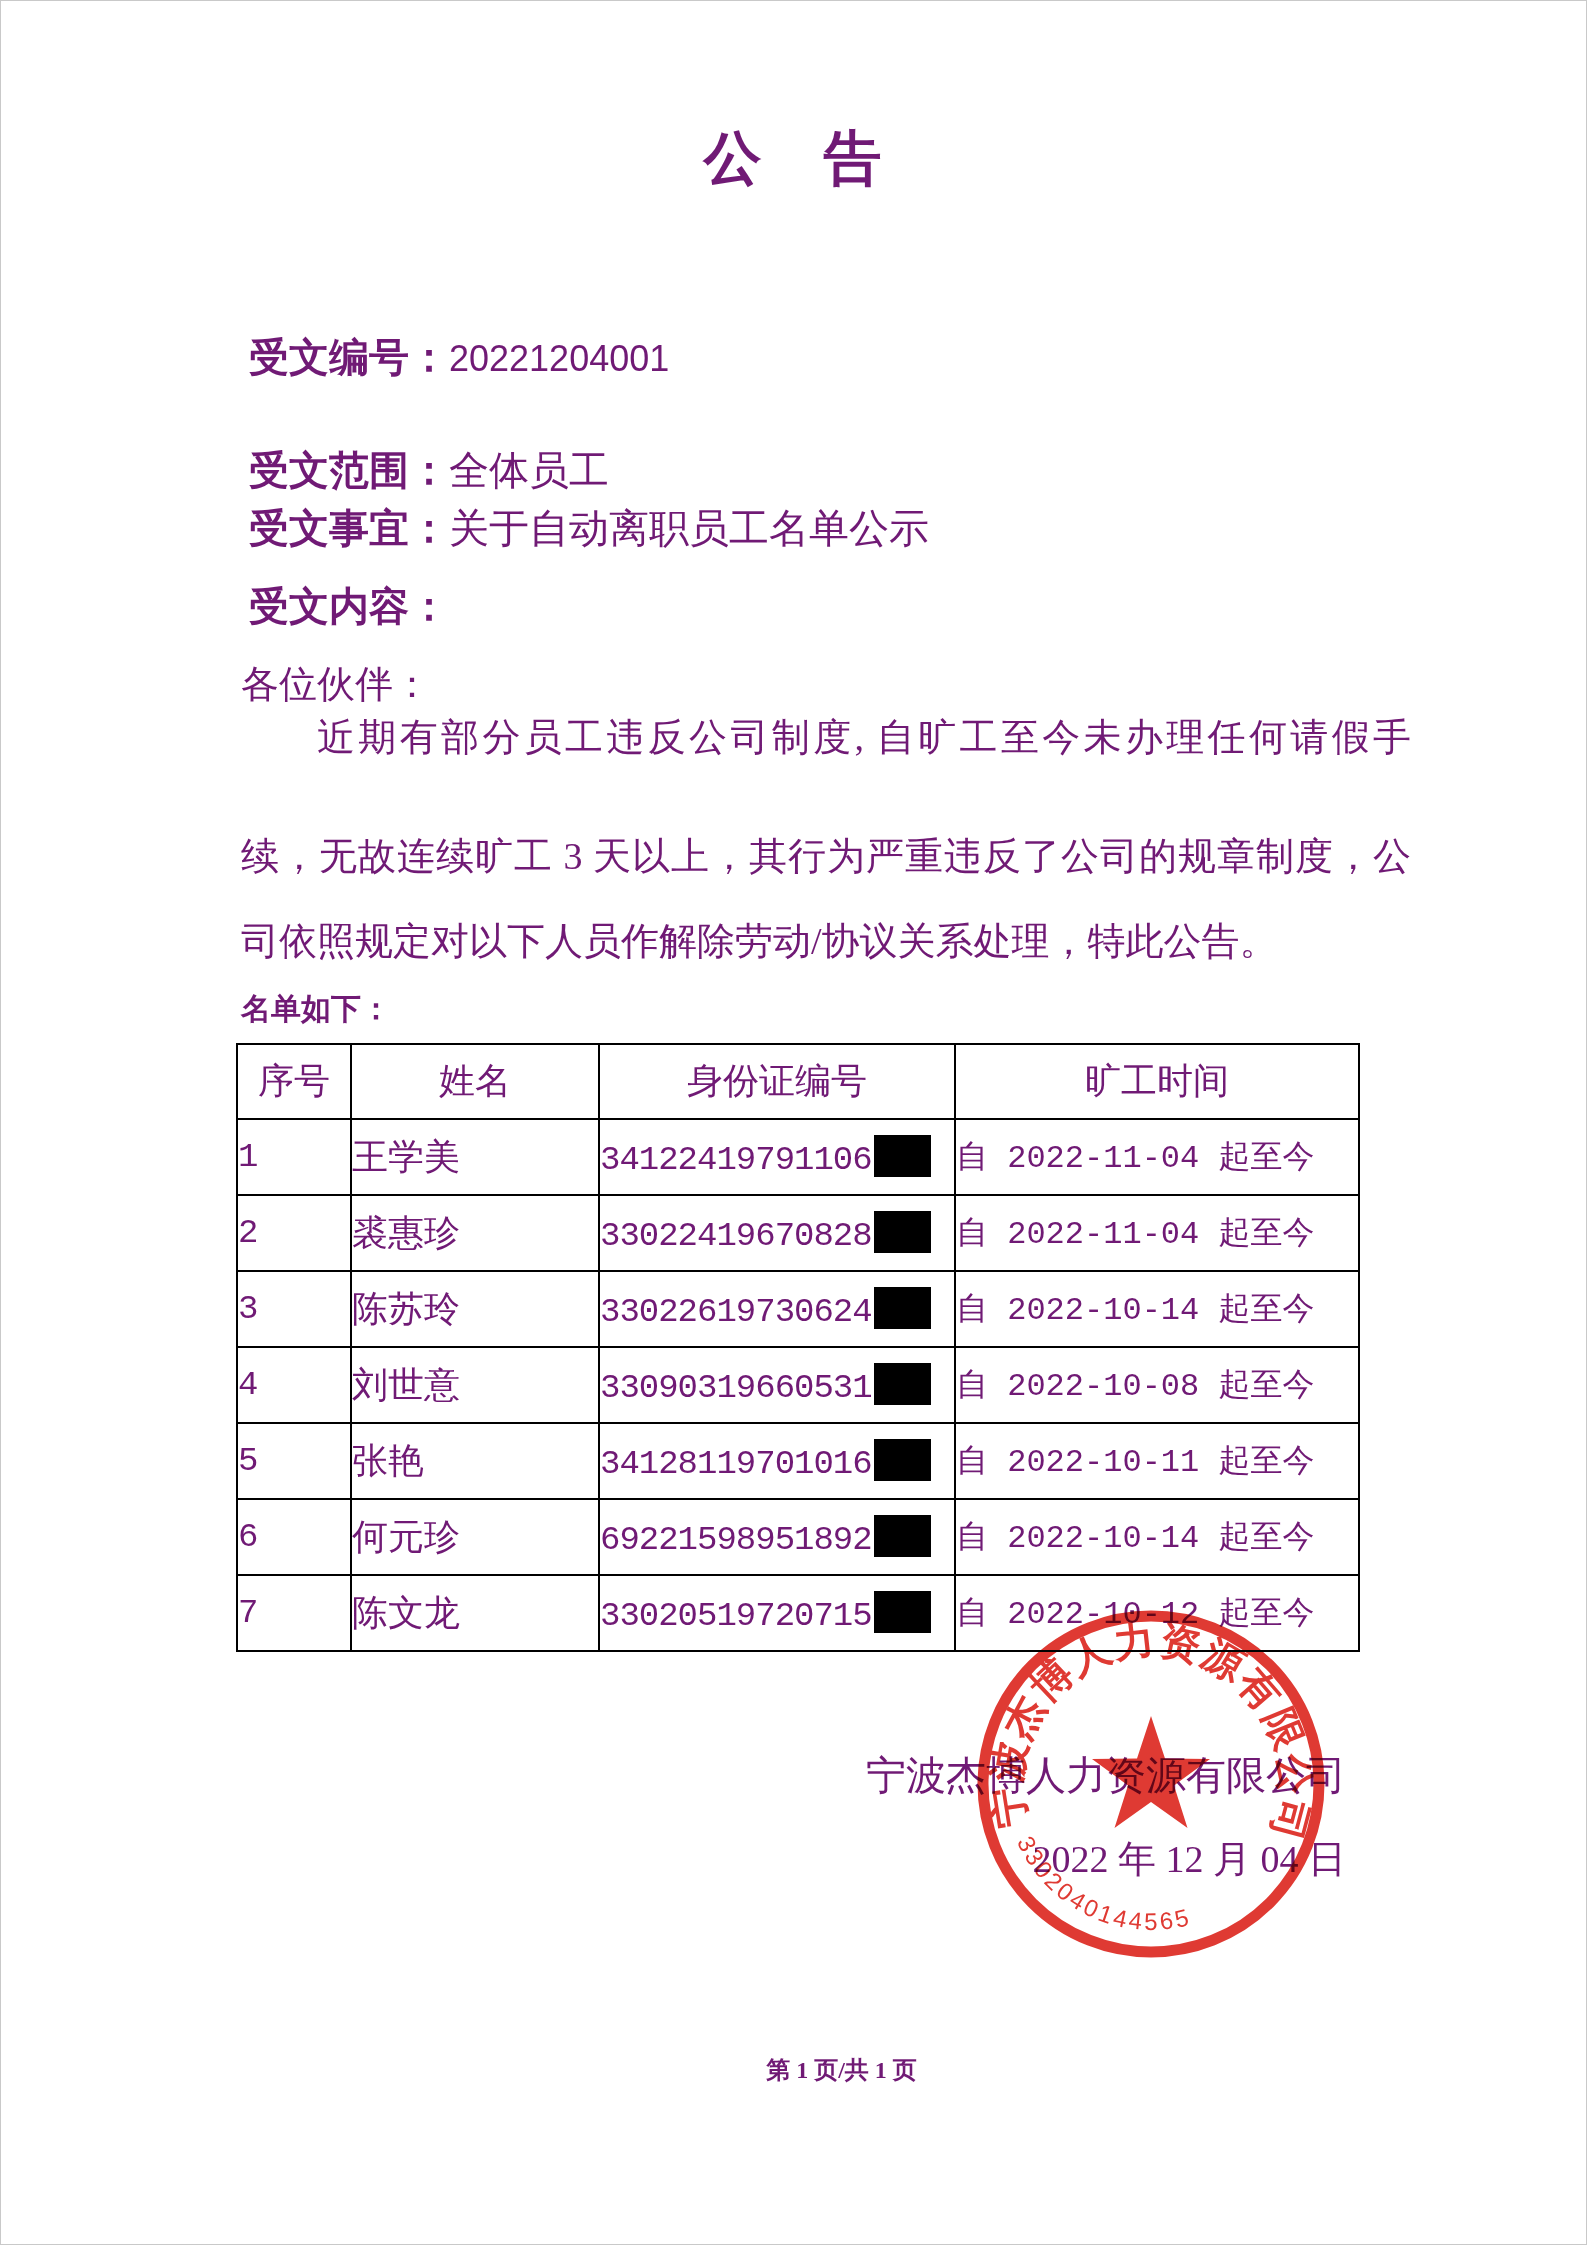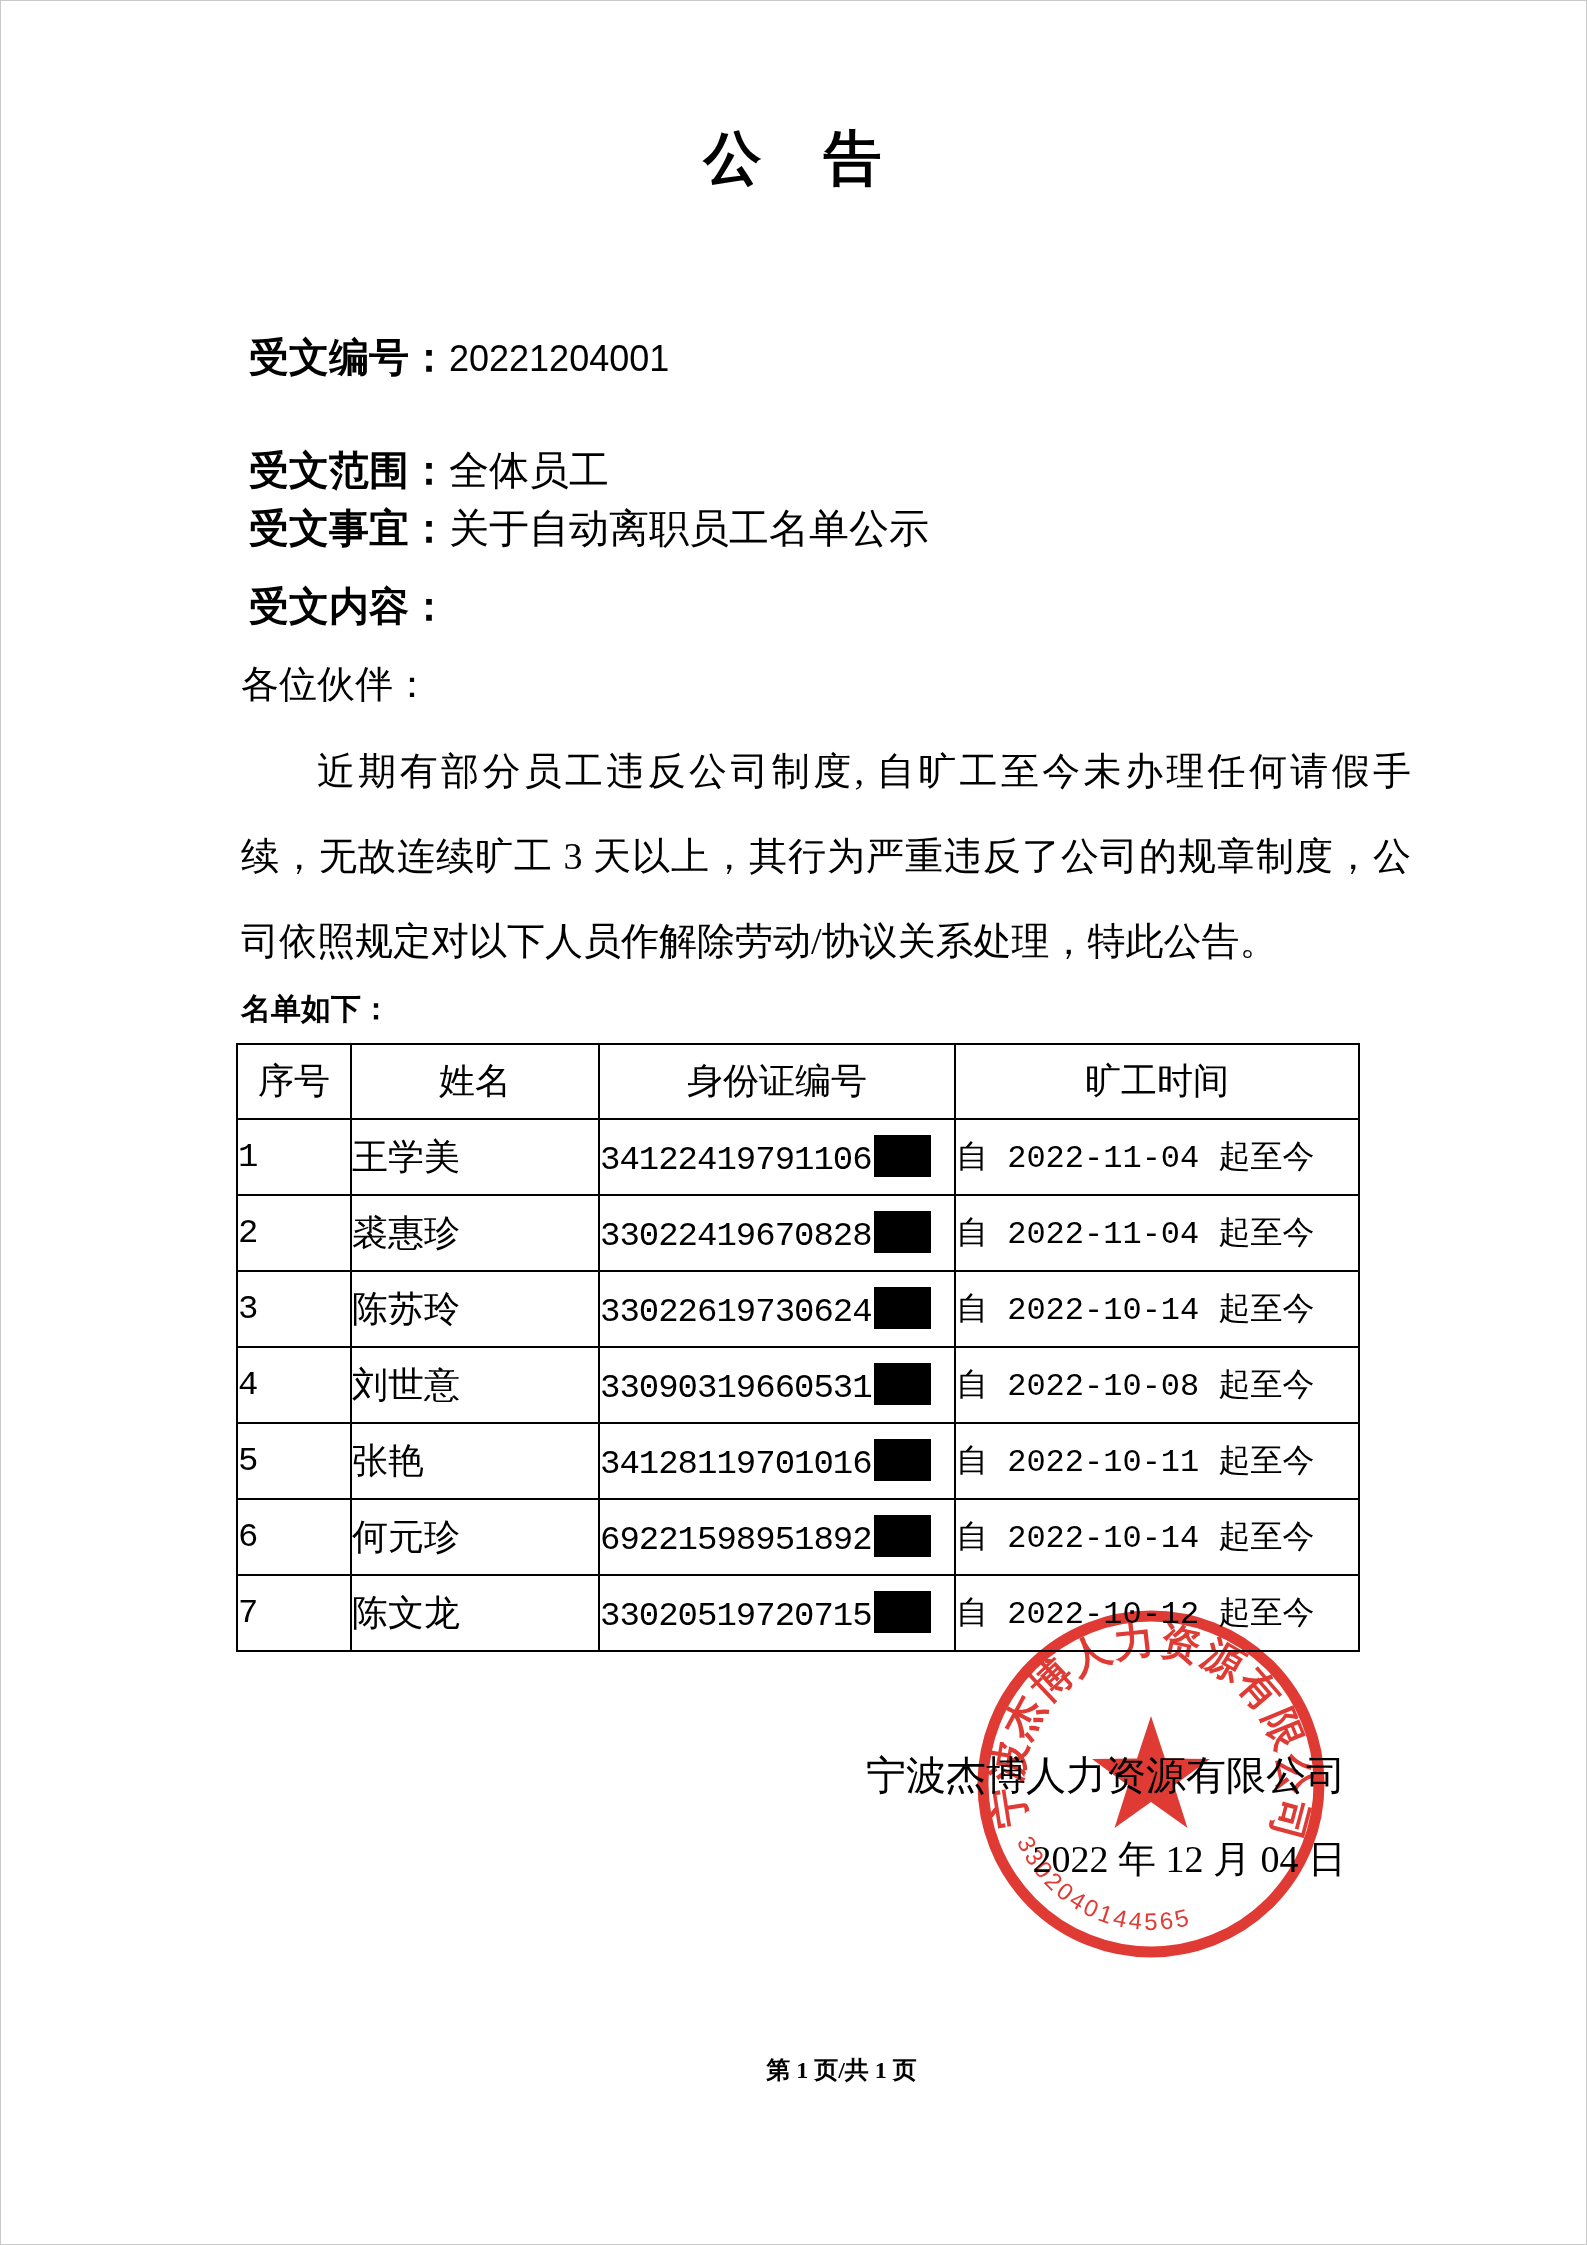--- a/index.html
+++ b/index.html
@@ -3,42 +3,42 @@
 <meta charset="utf-8">
 <style>
   html,body{margin:0;padding:0;background:#ffffff;}
   .page{
     position:relative;
     width:1587px;height:2245px;
     background:#ffffff;
     border:1px solid #c9c9c9;
     box-sizing:border-box;
     font-family:"Liberation Serif","DejaVu Serif",serif;
-    color:#000000;
+    color:#701a75;
     overflow:hidden;
   }
   .doc-title{
     position:absolute;top:124px;left:0;width:100%;
     text-align:center;
     font-size:58px;font-weight:bold;line-height:68px;
     letter-spacing:2px;
   }
   .meta-line{position:absolute;left:240px;font-size:40px;line-height:46px;white-space:nowrap;margin-left:8px;}
   .meta-label{font-weight:bold;}
   .meta-value{font-weight:normal;}
   .meta-value.num{font-family:"Liberation Sans","DejaVu Sans",sans-serif;font-size:36px;}
   .m1{top:334px;} .m2{top:447px;} .m3{top:505px;} .m4{top:583px;}
   .salutation{position:absolute;left:240px;top:660px;font-size:38px;line-height:46px;}
   .para-line{
     position:absolute;left:240px;width:1170px;
     font-size:38px;line-height:48px;
     text-align:justify;text-align-last:justify;
     white-space:nowrap;
   }
-  .p1{top:746px;padding-left:76px;width:1094px;}
+  .p1{top:712px;padding-left:76px;width:1094px;}
   .p2{top:831px;}
   .p3{top:916px;text-align:center;text-align-last:left;}
   .list-intro{position:absolute;left:240px;top:990px;font-size:30px;font-weight:bold;line-height:36px;}
   table.roster{
     position:absolute;left:235px;top:1042px;
     border-collapse:collapse;table-layout:fixed;
     width:1122px;
     font-size:36px;
   }
   table.roster td,table.roster th{

